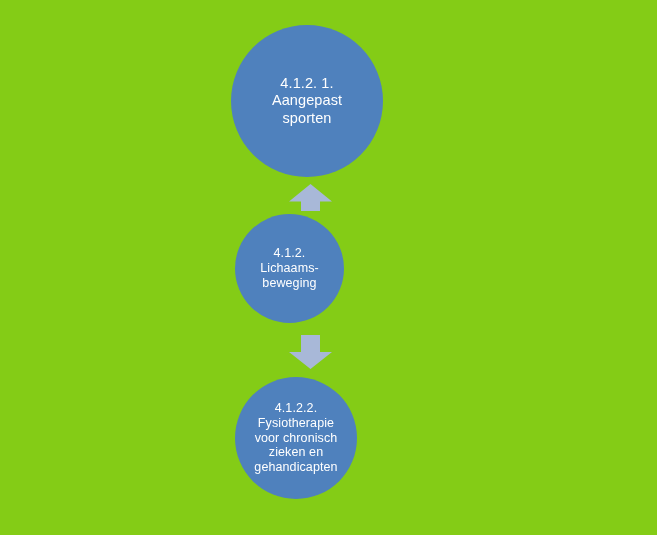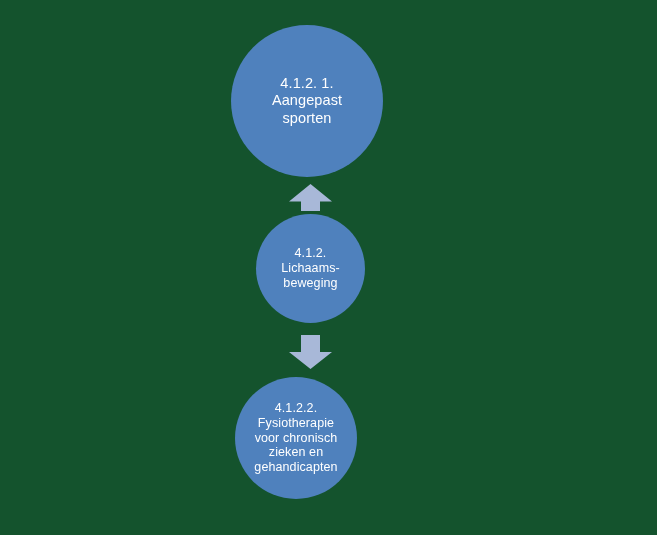--- a/index.html
+++ b/index.html
@@ -11,21 +11,21 @@
     width: 657px;
     height: 535px;
     overflow: hidden;
     font-family: "Liberation Sans", sans-serif;
   }
 
   #diagram-canvas {
     position: relative;
     width: 657px;
     height: 535px;
-    background: #14532d;
+    background: #84cc16;
   }
 
   .node-circle {
     position: absolute;
     border-radius: 50%;
     background: #4f81bd;
     color: #ffffff;
     display: flex;
     align-items: center;
     justify-content: center;
@@ -47,21 +47,21 @@
     top: 25px;
     width: 152px;
     height: 152px;
   }
   #node-aangepast-sporten .node-label {
     font-size: 14.5px;
   }
 
   
   #node-lichaamsbeweging {
-    left: 256px;
+    left: 235px;
     top: 214px;
     width: 109px;
     height: 109px;
   }
   #node-lichaamsbeweging .node-label {
     font-size: 12.5px;
   }
 
   
   #node-fysiotherapie {

